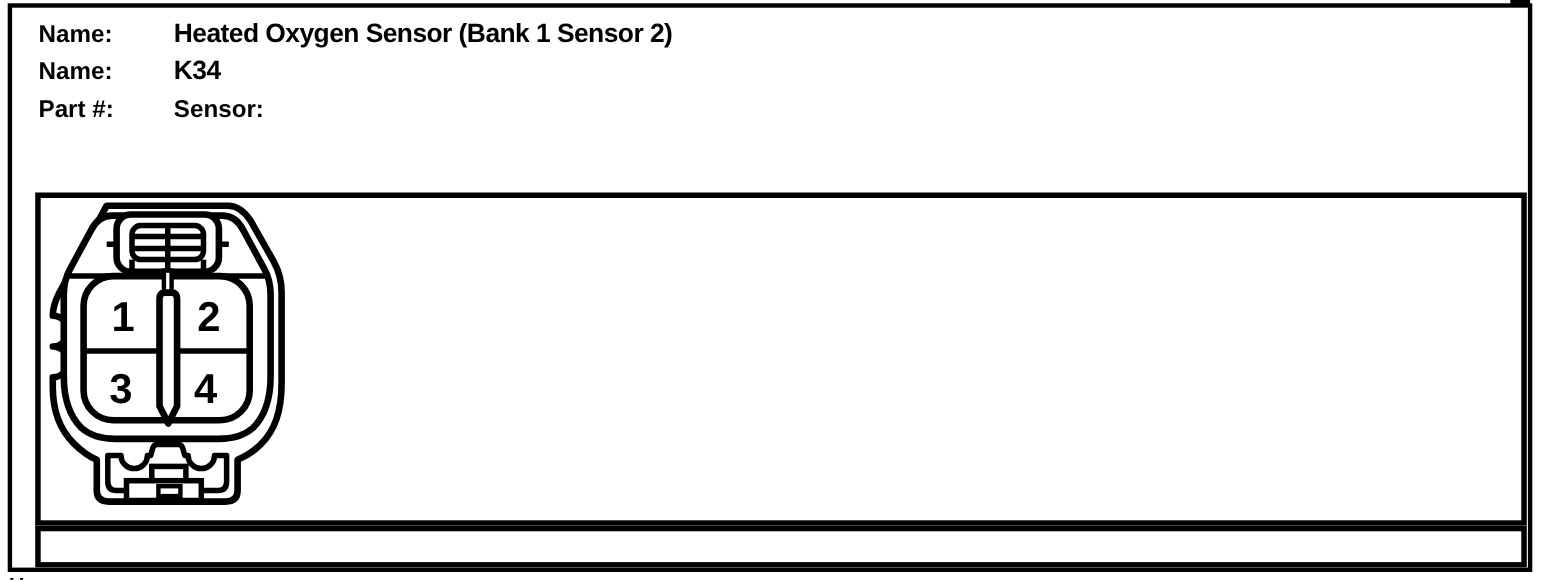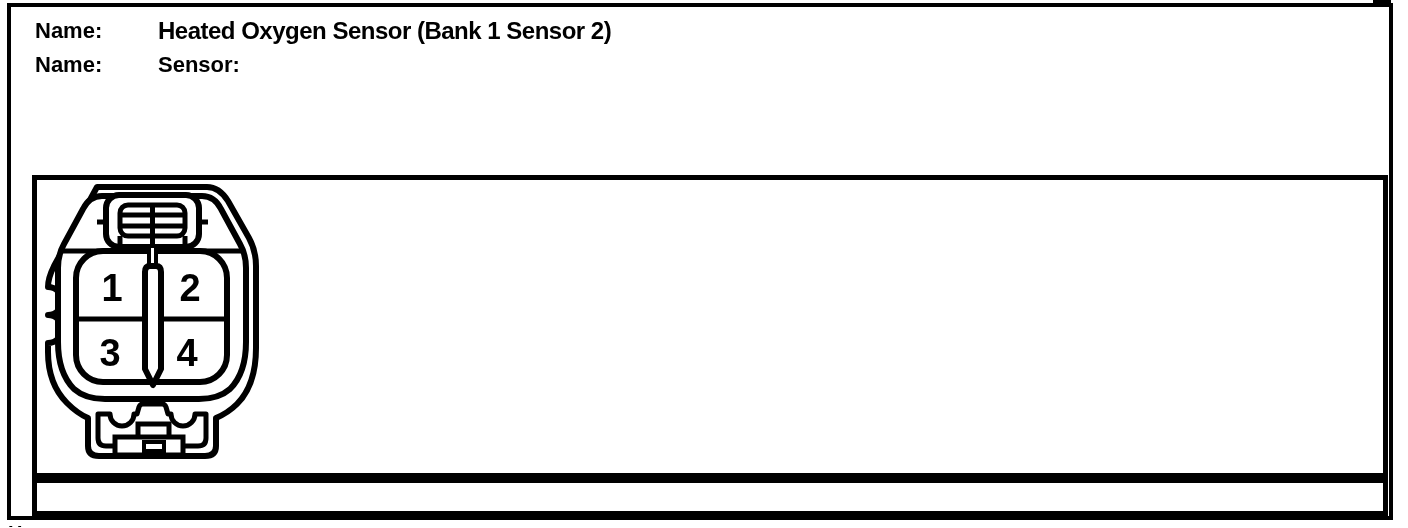--- a/index.html
+++ b/index.html
@@ -67,20 +67,22 @@
 
 <div class="screen">
 
   <div class="page-border"></div>
   <div class="corner-artifact"></div>
 
   <div class="header">
     <span class="field-label">Name:</span>
     <span class="field-value">Heated Oxygen Sensor (Bank 1 Sensor 2)</span>
     <span class="field-label">Name:</span>
+    <span class="field-value">K34</span>
+    <span class="field-label">Part #:</span>
     <span class="field-label">Sensor:</span>
   </div>
 
   <div class="big-box"></div>
   <div class="bottom-row"></div>
 
   <svg class="connector-svg" viewBox="30 172 280 300" xmlns="http://www.w3.org/2000/svg">
 
     <path class="fillw" stroke-width="6" stroke-linejoin="round" d="M 97,187 H 207 C 216,187 223,193 228,201 L 249,238 C 254,247 256,255 256,266
              L 256,348 C 256,374 250,391 237,404 C 229,412 223,415 216,418

